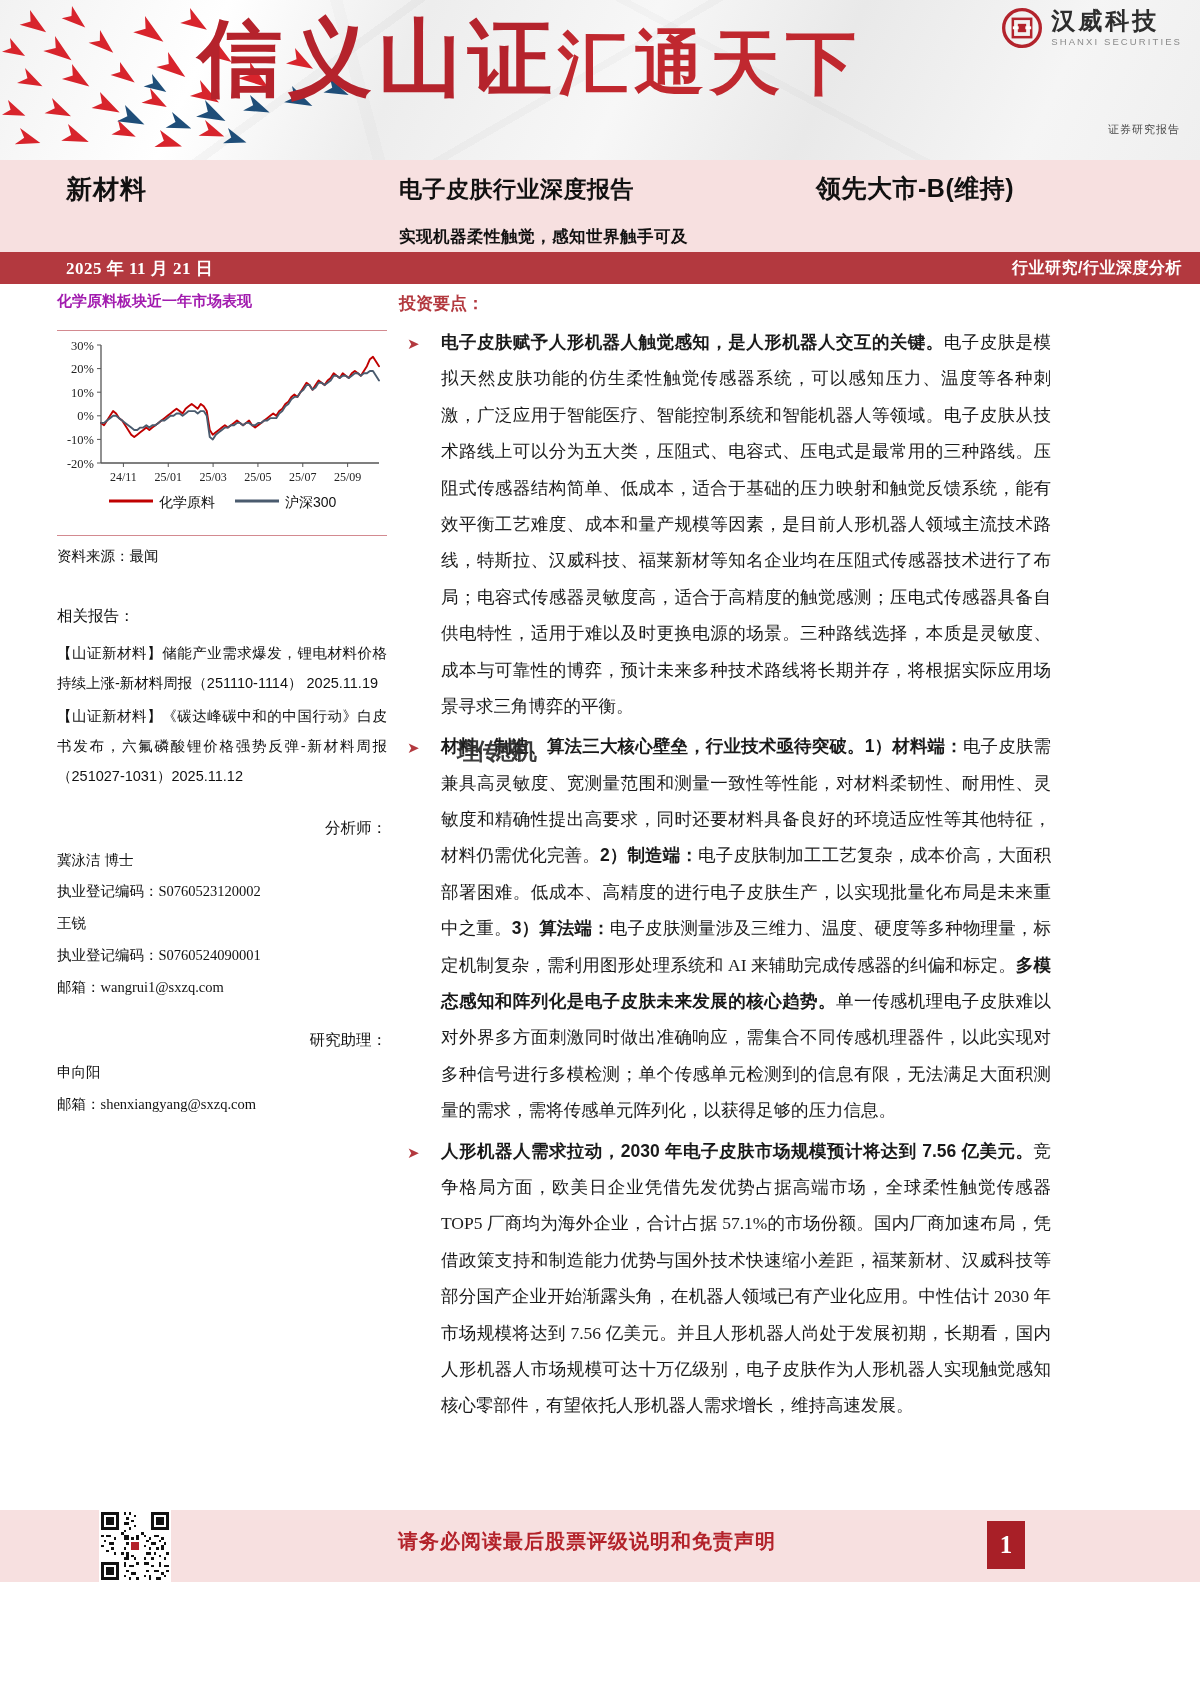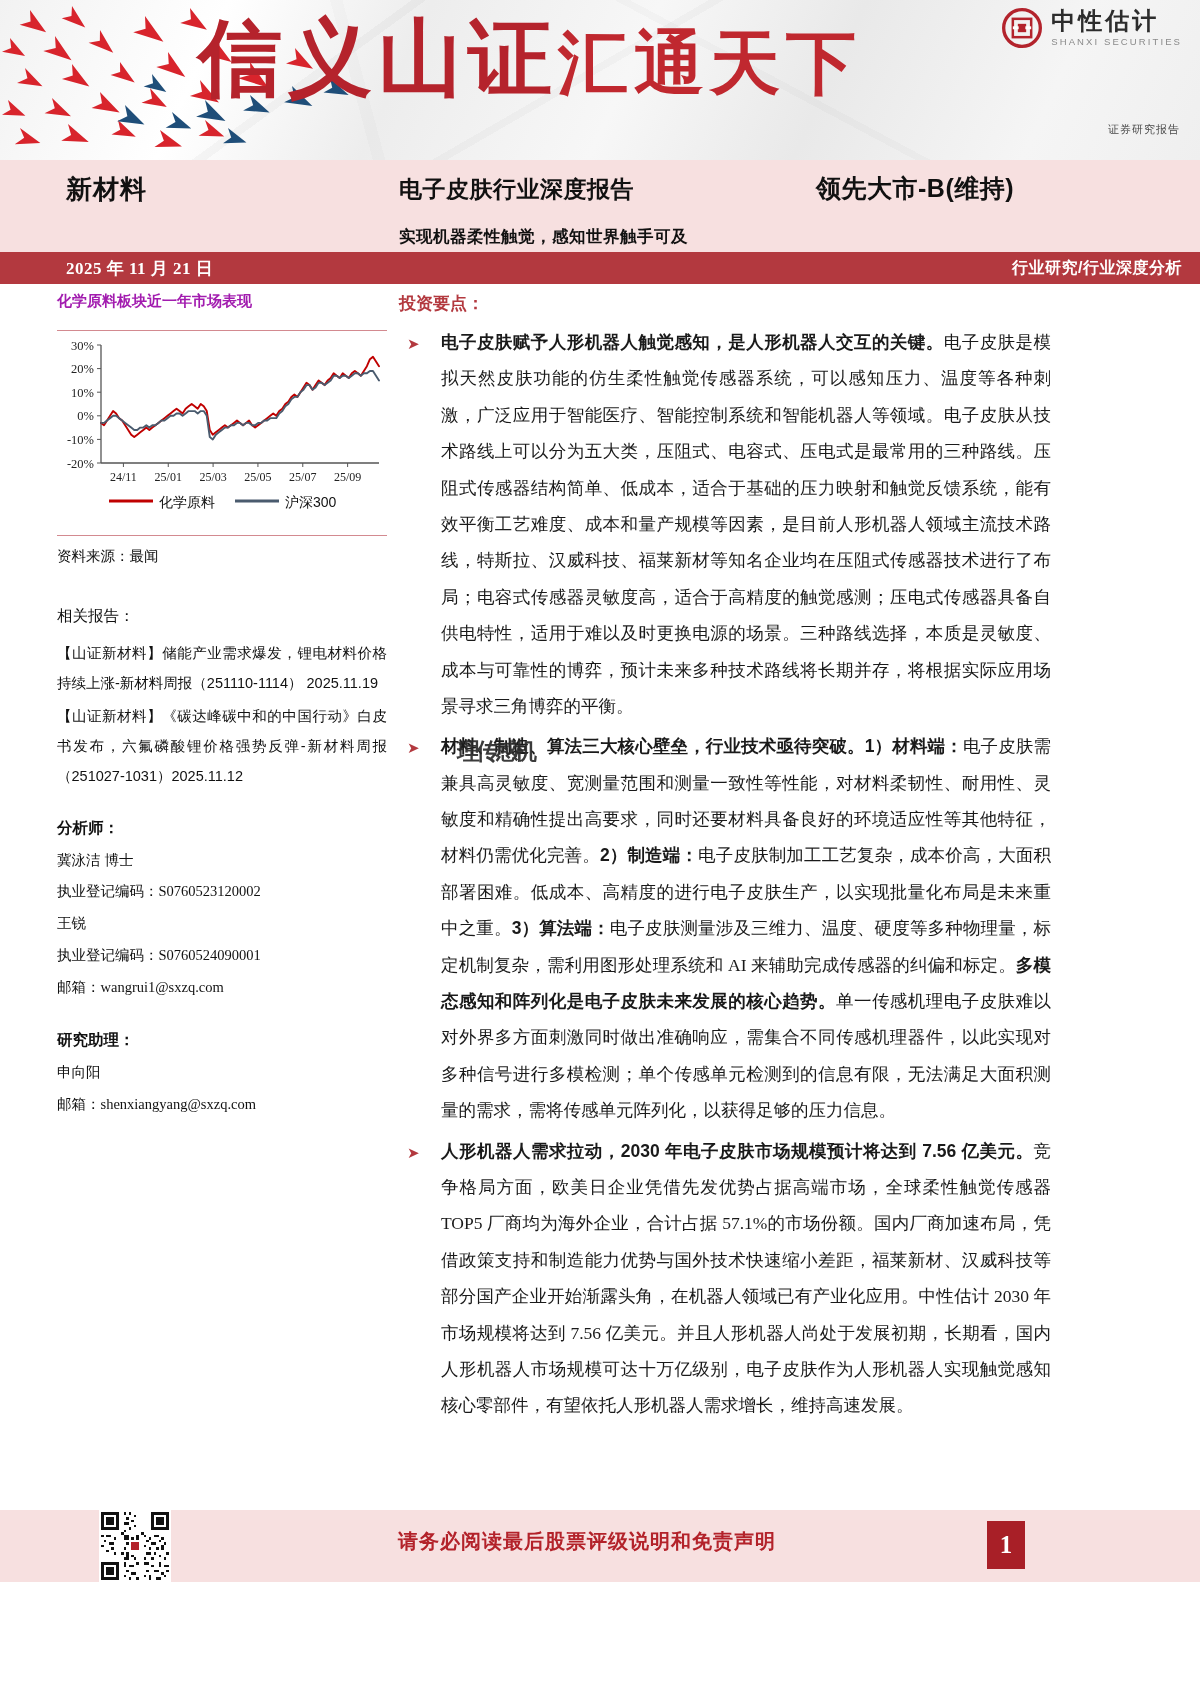--- a/index.html
+++ b/index.html
@@ -58,22 +58,22 @@
   .lc-head{font-family:"Liberation Sans",sans-serif;font-weight:bold;font-size:15px;
     color:#a21caf;padding-bottom:19px;border-bottom:1.6px solid #d38a90;}
   .chartbox{margin-top:4px;}
   .lc-rule{border-bottom:1.6px solid #d38a90;margin-top:6px;}
   .lc-src{font-family:"Liberation Sans",sans-serif;font-size:14.5px;color:#111;margin-top:11px;}
   .lc-block{margin-top:40px;}
   .lc-label{font-family:"Liberation Sans",sans-serif;font-size:15.5px;color:#111;
     margin-bottom:12px;}
   .lc-rel{font-family:"Liberation Sans",sans-serif;font-size:14.5px;color:#111;
     line-height:2.05;text-align:justify;text-justify:inter-ideograph;margin-bottom:4px;}
-  .lc-strong{font-family:"Liberation Sans",sans-serif;font-weight:bold;font-size:15.5px;
-    color:#111;margin-top:26px;margin-bottom:6px;}
+  .lc-strong{font-family:"Liberation Sans",sans-serif;font-weight:normal;font-size:15.5px;
+    color:#111;margin-top:26px;margin-bottom:6px;text-align:right;}
   .lc-line{font-family:"Liberation Sans",sans-serif;font-size:14.5px;color:#111;
     line-height:2.2;}
   .lc-line .mono{font-family:"Liberation Serif",serif;}
 
   
   .maincol{position:absolute;left:399px;top:292px;width:652px;}
   .mc-head{font-family:"Liberation Sans",sans-serif;font-weight:bold;font-size:17px;
     color:#b3393f;margin-bottom:9px;}
   .bullet-p{position:relative;padding-left:42px;margin-bottom:4px;
     font-size:17.5px;line-height:2.08;text-align:justify;text-justify:inter-ideograph;
@@ -210,21 +210,21 @@
 
   <div class="logo-wrap">
     <svg class="logo-mark" viewBox="0 0 48 48">
       <circle cx="24" cy="24" r="22" fill="none" stroke="#b3232c" stroke-width="4"></circle>
       <rect x="13" y="13" width="22" height="22" fill="none" stroke="#b3232c" stroke-width="3"></rect>
       <rect x="19" y="19" width="10" height="10" fill="#b3232c"></rect>
       <rect x="13" y="22" width="7" height="3.5" fill="#fff"></rect>
       <rect x="28" y="22" width="7" height="3.5" fill="#fff"></rect>
     </svg>
     <div class="logo-txt">
-      <div class="logo-cn">中性估计</div>
+      <div class="logo-cn">汉威科技</div>
       <div class="logo-en">SHANXI SECURITIES</div>
     </div>
   </div>
 </div>
 
 <div class="titleband"></div>
 <div class="ind-name">新材料</div>
 <div class="rep-title">电子皮肤行业深度报告</div>
 <div class="rating">领先大市-B(维持)</div>
 <div class="rep-sub">实现机器柔性触觉，感知世界触手可及</div>

